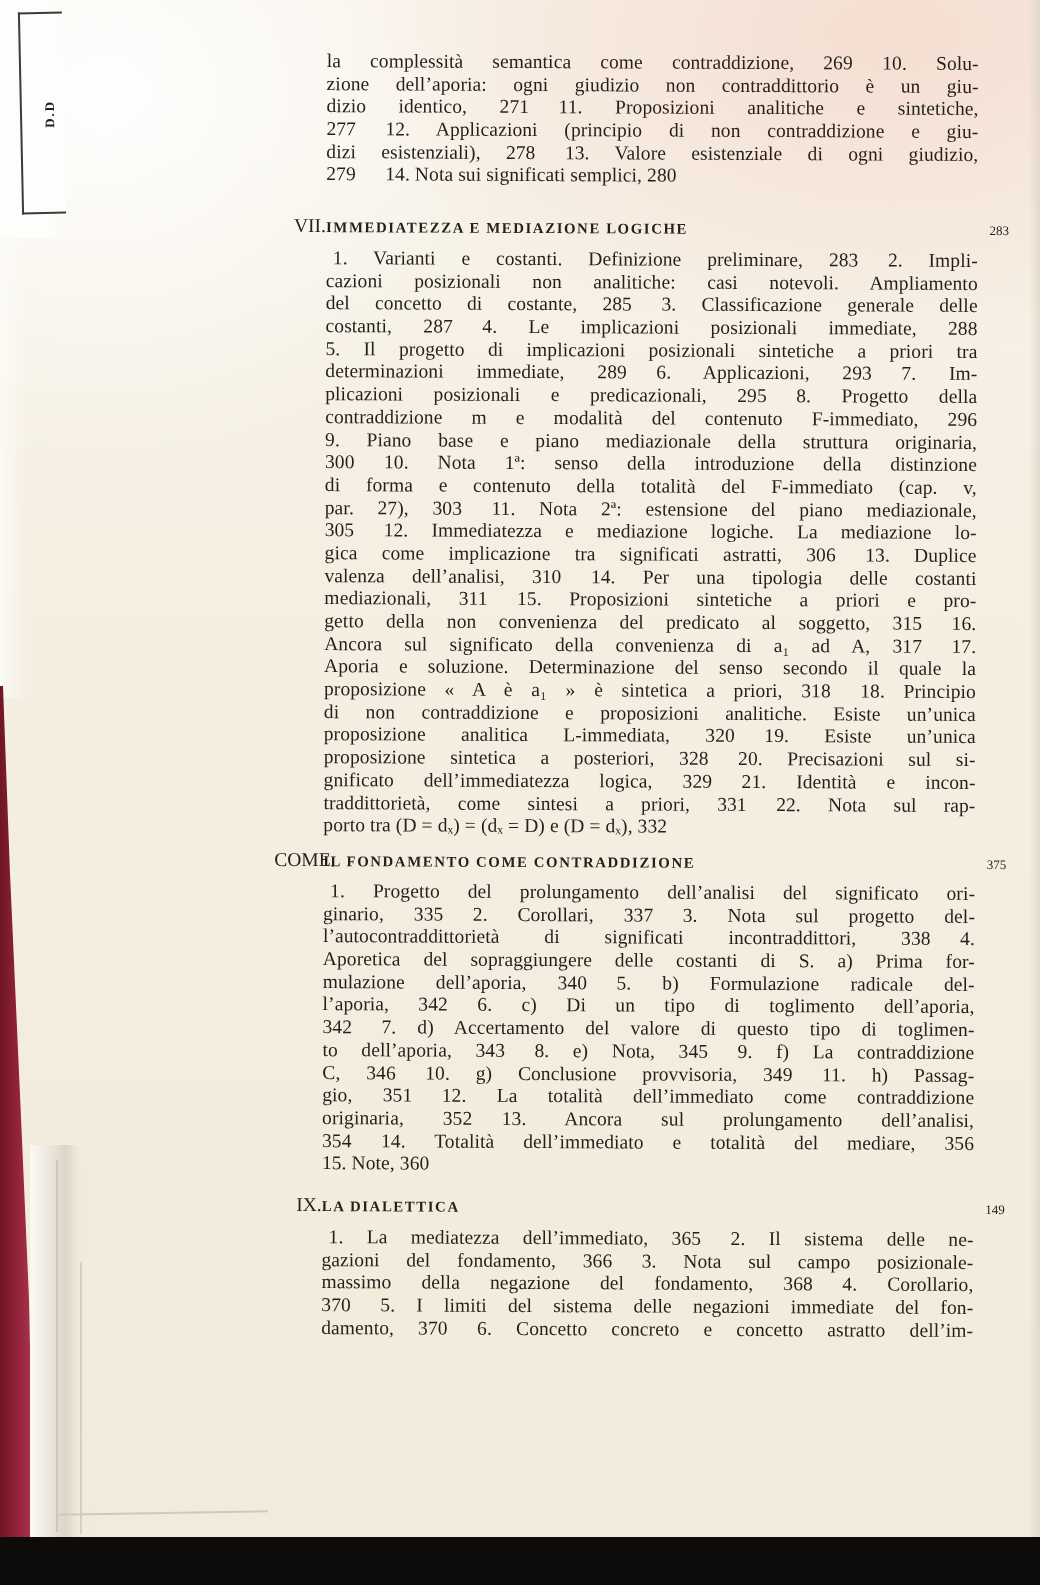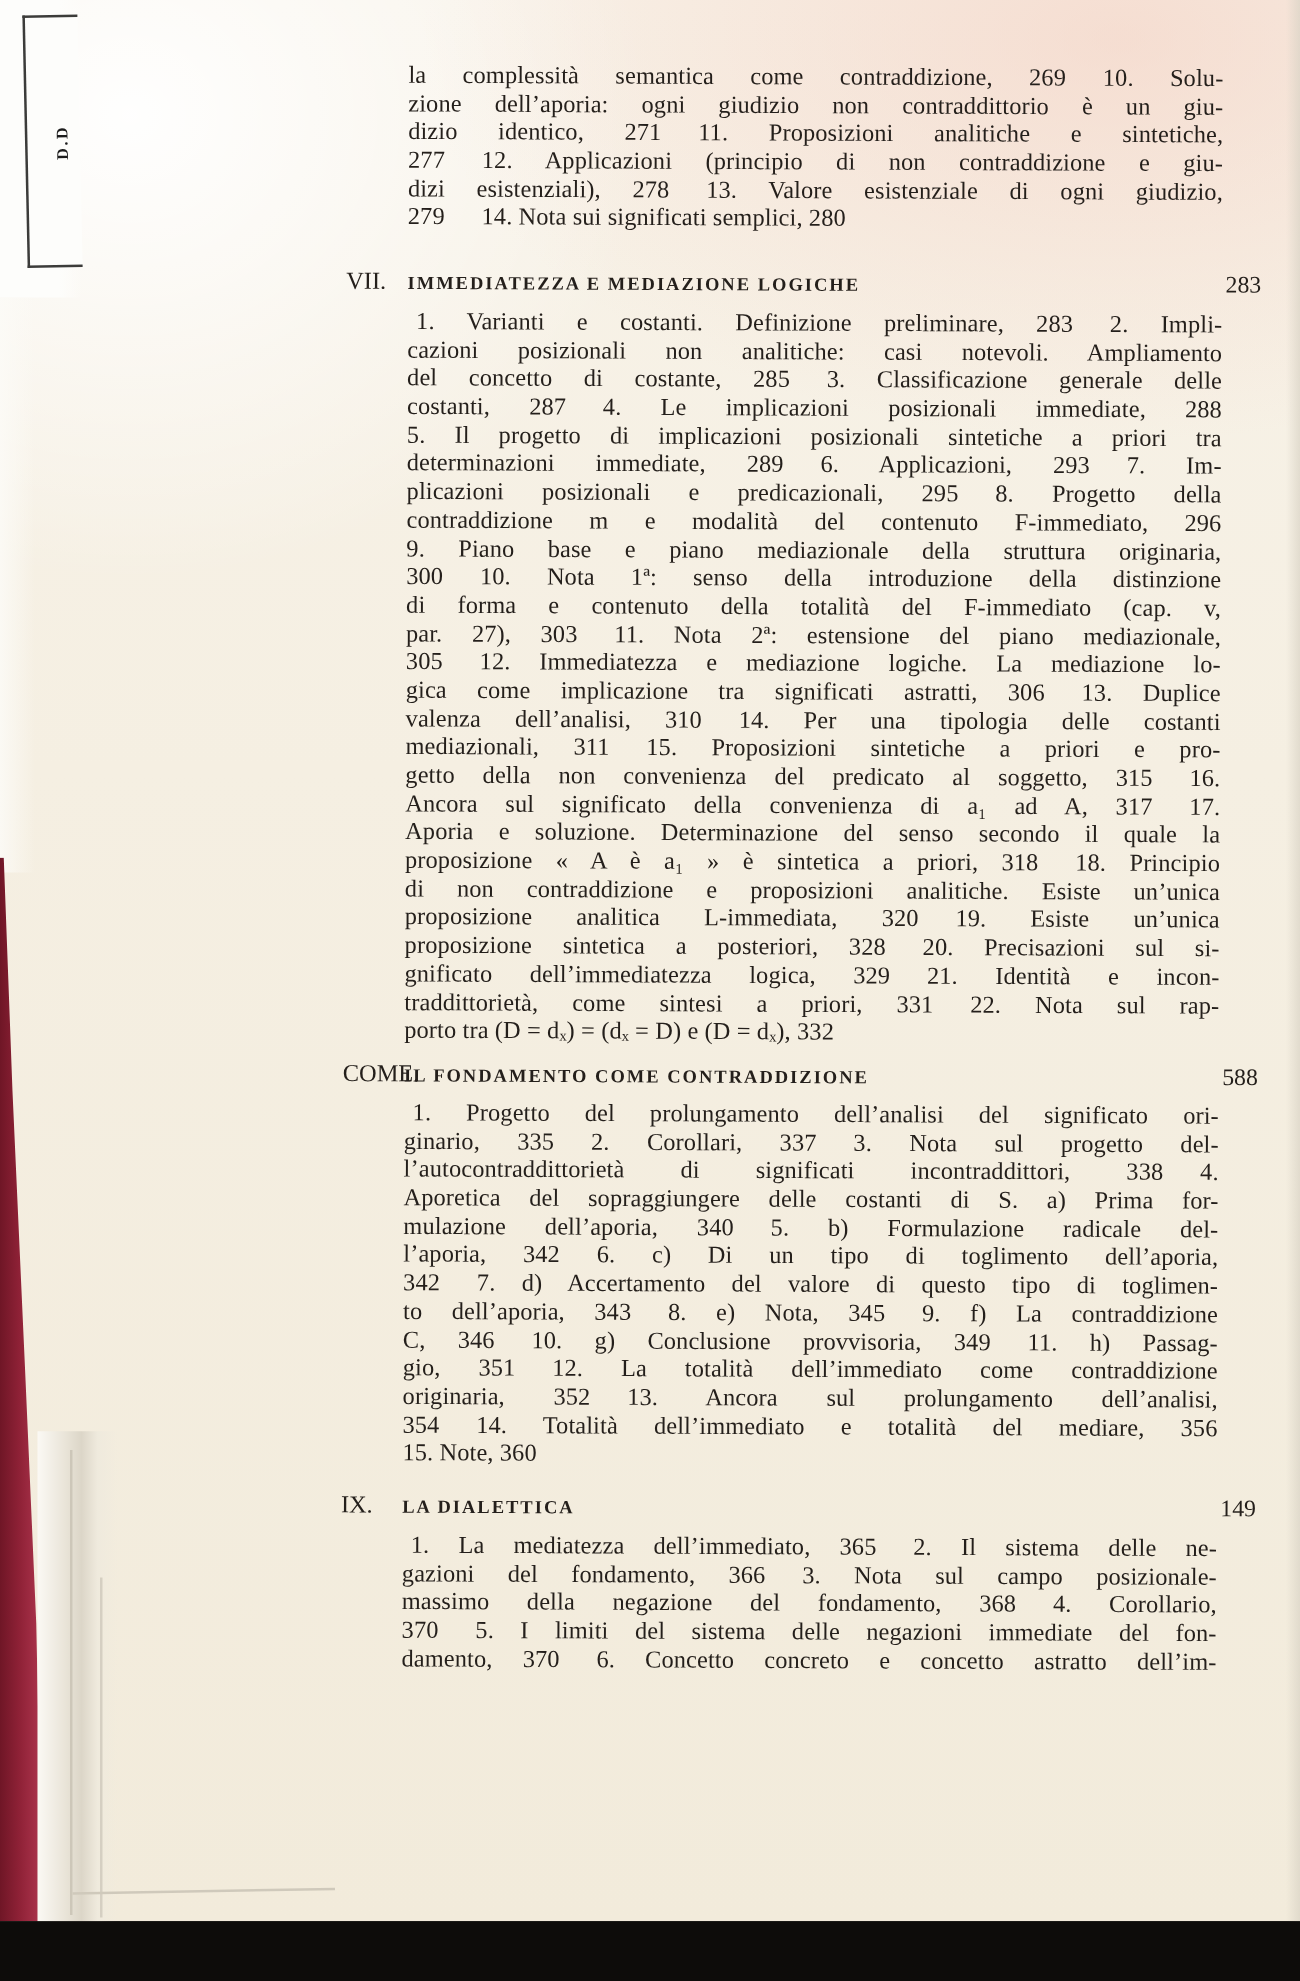--- a/index.html
+++ b/index.html
@@ -65,23 +65,23 @@
     letter-spacing:0.1px;
     text-align:justify;text-align-last:justify;
     overflow:visible;white-space:normal;
   }
   .line.last{text-align-last:left;}
   .line.ind{text-indent:7px;}
   .chap{
     position:absolute;left:278px;width:732px;
     display:flex;align-items:baseline;
   }
-  .numeral{font-size:19.5px;flex:none;width:49px;}
+  .numeral{font-size:19.5px;flex:none;width:49px;text-align:right;}
   .chap .title{font-size:14.8px;font-weight:700;letter-spacing:1.6px;white-space:nowrap;}
-  .chap .pagenum{margin-left:auto;font-size:19px;}
+  .chap .pagenum{margin-left:auto;font-size:13px;}
 
   #frag{top:50px;}
   #h7{top:215px;}
   #p7{top:247px;}
   #h8{top:849px;}
   #p8{top:880px;}
   #h9{top:1194px;}
   #p9{top:1226px;}
 </style>
 </head>
@@ -146,21 +146,21 @@
       <div class="line">proposizione analitica L-immediata, 320  19. Esiste un’unica</div>
       <div class="line">proposizione sintetica a posteriori, 328  20. Precisazioni sul si-</div>
       <div class="line">gnificato dell’immediatezza logica, 329  21. Identità e incon-</div>
       <div class="line">traddittorietà, come sintesi a priori, 331  22. Nota sul rap-</div>
       <div class="line last">porto tra (D = dₓ) = (dₓ = D) e (D = dₓ), 332</div>
     </section>
 
     <header id="h8" class="chap">
       <span class="numeral">COME.</span>
       <span class="title">IL FONDAMENTO COME CONTRADDIZIONE</span>
-      <span class="pagenum">588</span>
+      <span class="pagenum">375</span>
     </header>
 
     <section id="p8" class="para">
       <div class="line ind">1. Progetto del prolungamento dell’analisi del significato ori-</div>
       <div class="line">ginario, 335  2. Corollari, 337  3. Nota sul progetto del-</div>
       <div class="line">l’autocontraddittorietà di significati incontraddittori, 338  4.</div>
       <div class="line">Aporetica del sopraggiungere delle costanti di S. a) Prima for-</div>
       <div class="line">mulazione dell’aporia, 340  5. b) Formulazione radicale del-</div>
       <div class="line">l’aporia, 342  6. c) Di un tipo di toglimento dell’aporia,</div>
       <div class="line">342  7. d) Accertamento del valore di questo tipo di toglimen-</div>

